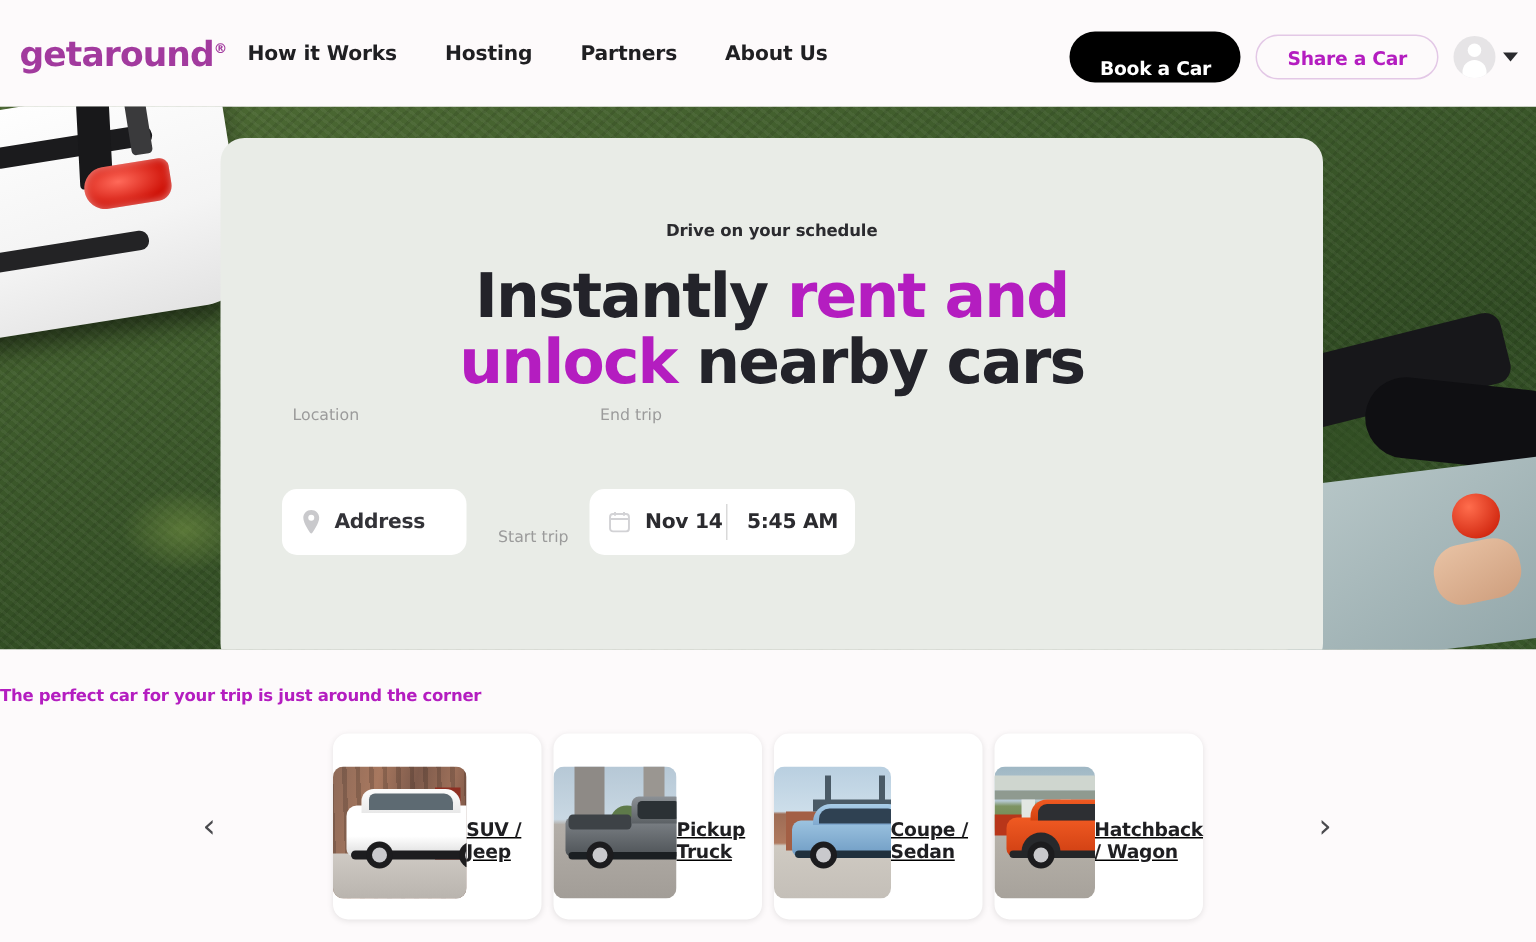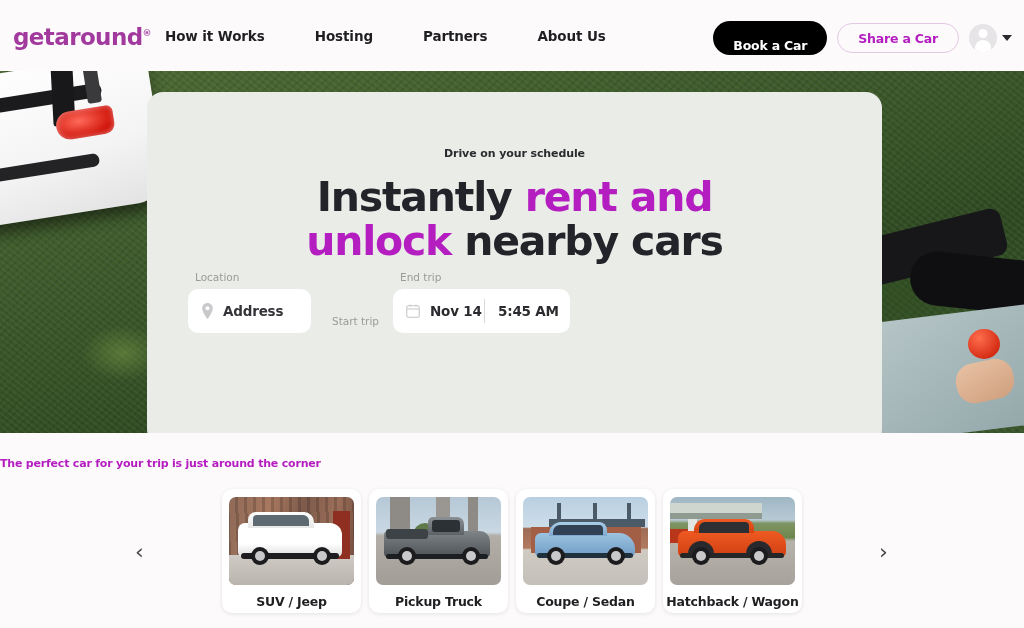--- a/index.html
+++ b/index.html
@@ -17,21 +17,21 @@
     background: #fdfafb;
     display: flex; align-items: center;
   }
   .logo {
     position: absolute; left: 13px; top: 24px;
     font-size: 23px; font-weight: 700; letter-spacing: -0.6px;
     color: #a23a9e;
     font-family: "DejaVu Sans", sans-serif;
   }
   .logo .reg { font-size: 9px; vertical-align: super; color:#a23a9e; }
-  .nav { position: absolute; left: 165px; top: 28px; display: flex; gap: 50px; }
+  .nav { position: absolute; left: 165px; top: 28px; display: flex; gap: 32px; }
   .nav a {
     font-size: 13.5px; font-weight: 700; color: #1f1f22;
     text-decoration: none; letter-spacing: -0.1px;
     font-family: "DejaVu Sans", sans-serif;
   }
   .hdr-right { position: absolute; right: 12px; top: 21px; display: flex; align-items: center; gap: 10px; }
   .btn-book {
     background: #000; color: #fff; border: none; border-radius: 30px;
     height: 30px; padding: 17px 20px; font-size: 12.5px; font-weight: 700;
     font-family: "DejaVu Sans", sans-serif; cursor: pointer; letter-spacing:-0.2px;
@@ -158,21 +158,21 @@
   .headline .hl { color:#b41dc0; }
 
   
   .form { position:absolute; left:41px; top:179px; display:flex; align-items:flex-end; gap:14px; }
   .field-group { display:flex; flex-direction:column; }
   .field-label {
     font-size:10.5px; color:#9b9b9b; margin-bottom:6px; margin-left:7px;
     font-family:"DejaVu Sans", sans-serif;
   }
   .field-box {
-    background:#fff; border-radius:10px; height:44px; display:flex; align-items:center;
+    background:#fff; border-radius:10px; height:44px; display:flex; align-items:center;margin-top:37px;
   }
   .f-location { width:123px; padding-left:13px; }
   .f-trip { width:177px; padding-left:13px; }
   .pin { width:13px; height:16px; margin-right:9px; flex:none; }
   .cal { width:14px; height:14px; margin-right:10px; flex:none; }
   .field-text {
     font-size:13.5px; font-weight:700; color:#2b2b2f; letter-spacing:-0.2px;
     font-family:"DejaVu Sans", sans-serif;
   }
   .field-text.ph { color:#333338; }
@@ -196,21 +196,21 @@
   .cat-title {
     position:absolute; top:457px; left:0; width:1024px; text-align:left;
     font-size:11px; font-weight:700; color:#b41dc0; letter-spacing:-0.2px;
     font-family:"DejaVu Sans", sans-serif;
   }
   .carousel { position:absolute; top:489px; left:0; width:1024px; height:130px; }
   .cards { position:absolute; left:222px; top:0; display:flex; gap:8px; }
   .card {
     width:139px; height:124px; background:#fff; border-radius:10px;
     box-shadow:0 1px 4px rgba(0,0,0,.10);
-    display:flex; flex-direction:column; align-items:center; padding-top:8px;
+    display:flex; flex-direction:row; align-items:center; padding-top:8px;text-decoration:underline;
   }
   .card-img {
     width:125px; height:88px; border-radius:7px; overflow:hidden; position:relative;
   }
   .card-label {
     margin-top:9px; font-size:12.5px; font-weight:700; color:#1f1f22;
     letter-spacing:-0.2px; font-family:"DejaVu Sans", sans-serif;
   }
   .nav-arrow {
     position:absolute; top:52px; font-size:22px; color:#4a4a4e; cursor:pointer;

